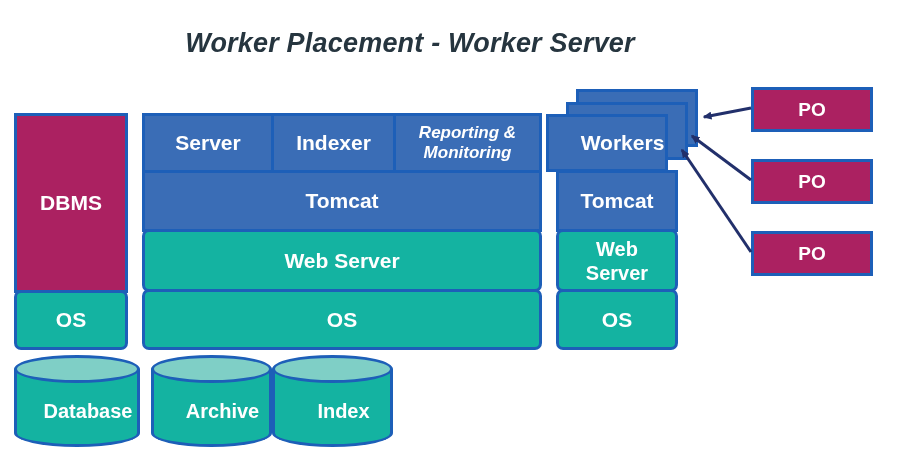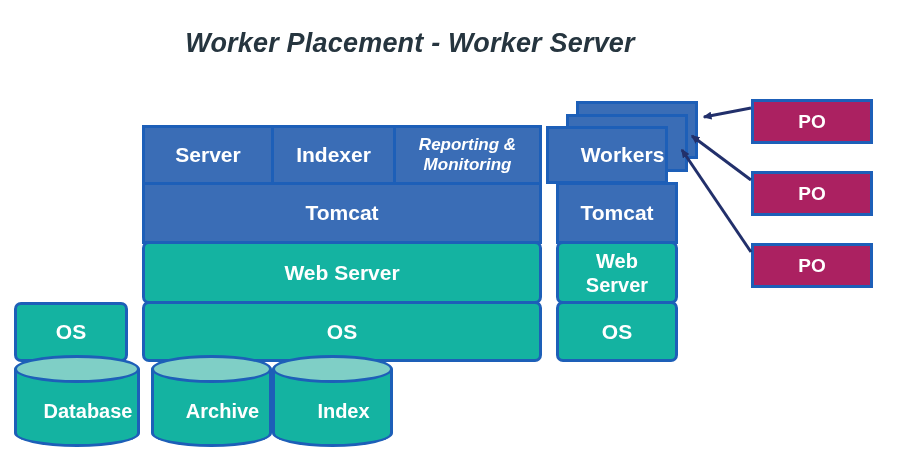--- a/index.html
+++ b/index.html
@@ -19,21 +19,21 @@
   .title{
     position:absolute;top:28px;left:0;width:820px;margin:0;
     text-align:center;font-size:27px;font-weight:bold;color:var(--title-color);
     letter-spacing:0.2px;
     font-style:italic;
   }
   .box{
     position:absolute;box-sizing:border-box;
     border:3px solid var(--border-blue);
     display:flex;align-items:center;justify-content:center;
-    color:#ffffff;font-weight:bold;text-align:center;margin-top:12px;
+    color:#ffffff;font-weight:bold;text-align:center;
   }
   .blue{background:var(--box-blue);}
   .teal{background:var(--teal);border-radius:7px;}
   .magenta{background:var(--magenta);}
   .lbl{font-size:21px;}
   .lbl-sm{font-size:17px;line-height:1.2;font-style:italic;}
   .lbl-narrow{display:inline-block;max-width:80px;font-size:20px;line-height:1.2;}
   .po-lbl{font-size:19px;}
   .cylinder{position:absolute;height:92px;}
   .cyl-top{
@@ -54,20 +54,23 @@
   }
   .arrows{position:absolute;left:0;top:0;width:902px;height:468px;z-index:6;pointer-events:none;}
 </style>
 </head>
 <body>
 
 <div class="canvas">
 
   <h1 class="title">Worker Placement - Worker Server</h1>
 
+  <div class="box magenta" style="left:14px;top:113px;width:114px;height:180px;">
+    <span class="lbl">DBMS</span>
+  </div>
   <div class="box teal" style="left:14px;top:290px;width:114px;height:60px;">
     <span class="lbl">OS</span>
   </div>
   <div class="cylinder" style="left:14px;top:355px;width:126px;">
     <div class="cyl-top"></div>
     <div class="cyl-body"></div>
     <div class="cyl-label">Database</div>
   </div>
 
   <div class="box blue" style="left:271px;top:113px;width:125px;height:60px;">

